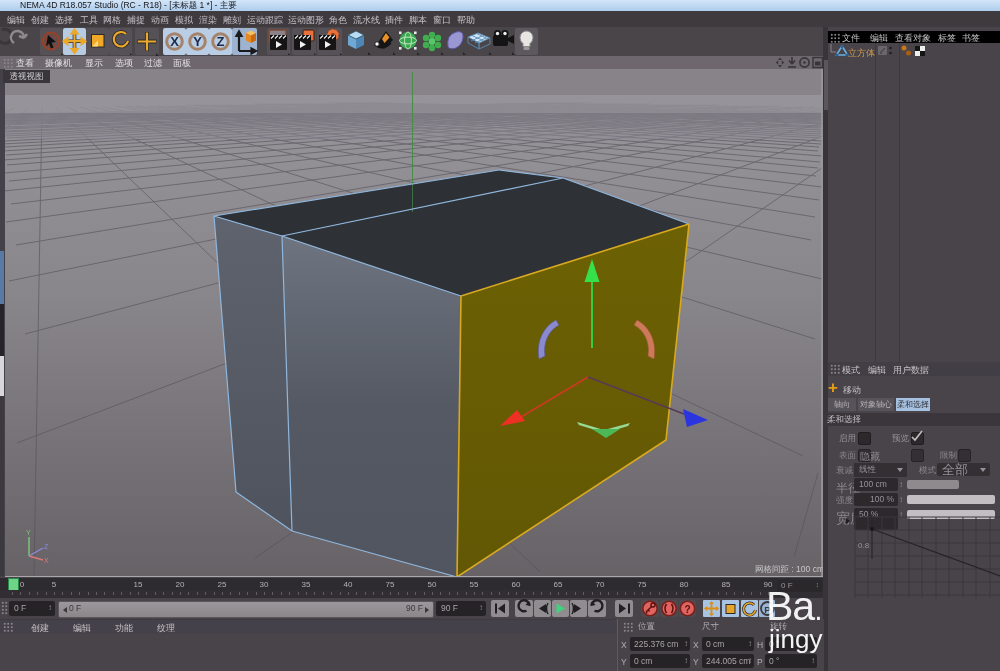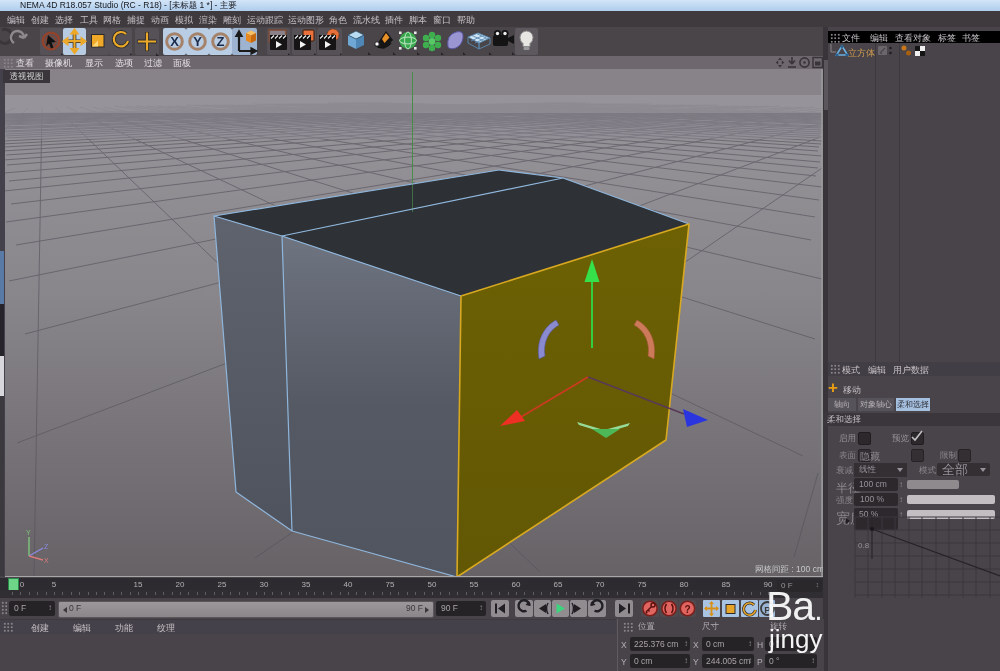--- a/index.html
+++ b/index.html
@@ -336,21 +336,21 @@
 <div class="abs" style="left:958px;top:449px;width:11px;height:11px;background:#332f33;border:1px solid #262326;border-radius:2px"></div>
 <span class="t" style="left:836px;top:465px;font-size:8.5px;color:#8a868c">衰减</span>
 <div class="abs" style="left:854px;top:463px;width:53px;height:14px;background:#332f33;border-radius:0;color:#96929a;font-size:8.5px;line-height:13px"><span style="padding-left:5px">线性</span><span style="position:absolute;right:4px;top:5px;width:0;height:0;border-left:3px solid transparent;border-right:3px solid transparent;border-top:4px solid #96929a"></span></div>
 <span class="t" style="left:919px;top:465px;font-size:8.5px;color:#8a868c">模式</span>
 <div class="abs" style="left:937px;top:463px;width:53px;height:13px;background:#332f33;border-radius:2px;color:#96929a;font-size:13px;line-height:13px"><span style="padding-left:5px">全部</span><span style="position:absolute;right:4px;top:5px;width:0;height:0;border-left:3px solid transparent;border-right:3px solid transparent;border-top:4px solid #96929a"></span></div>
 <span class="t" style="left:836px;top:480px;font-size:12px;color:#8a868c">半径</span>
 <div class="abs" style="left:854px;top:478px;width:44px;height:13px;background:#2c282c;border-radius:2px;color:#96929a;font-size:8.5px;line-height:13px"><span style="padding-left:5px">100 cm</span></div>
 <span class="t" style="left:899px;top:480px;font-size:8px;color:#8a868c">↕</span>
 <div class="abs" style="left:907px;top:480px;width:52px;height:9px;background:#8e8a8e;border-radius:2px"></div>
 <span class="t" style="left:836px;top:495px;font-size:8.5px;color:#8a868c">强度</span>
-<div class="abs" style="left:854px;top:493px;width:44px;height:13px;background:#2c282c;border-radius:2px;color:#96929a;font-size:8.5px;line-height:13px"><span style="padding-left:6px">100 %</span></div>
+<div class="abs" style="left:854px;top:493px;width:44px;height:13px;background:#2c282c;border-radius:2px;color:#96929a;font-size:8.5px;line-height:13px"><span style="padding-left:16px">100 %</span></div>
 <span class="t" style="left:899px;top:495px;font-size:8px;color:#8a868c">↕</span>
 <div class="abs" style="left:907px;top:495px;width:88px;height:9px;background:#c2bec2;border-radius:2px"></div>
 <span class="t" style="left:836px;top:510px;font-size:14px;color:#8a868c">宽度</span>
 <div class="abs" style="left:854px;top:508px;width:44px;height:22px;background:#2c282c;border-radius:2px;color:#96929a;font-size:8.5px;line-height:13px"><span style="padding-left:5px">50 %</span></div>
 <span class="t" style="left:899px;top:510px;font-size:8px;color:#8a868c">↕</span>
 <div class="abs" style="left:907px;top:510px;width:88px;height:9px;background:#c2bec2;border-radius:2px"></div>
 
 <svg class="abs" style="left:828px;top:514px" width="172" height="84" viewBox="0 0 172 84">
 <g stroke="#3b373d" stroke-width="1">
 <path d="M27,3 V84 M40,3 V84 M54,3 V84 M67,3 V84 M81,3 V84 M94,3 V84 M108,3 V84 M121,3 V84 M135,3 V84 M148,3 V84 M162,3 V84"></path>

